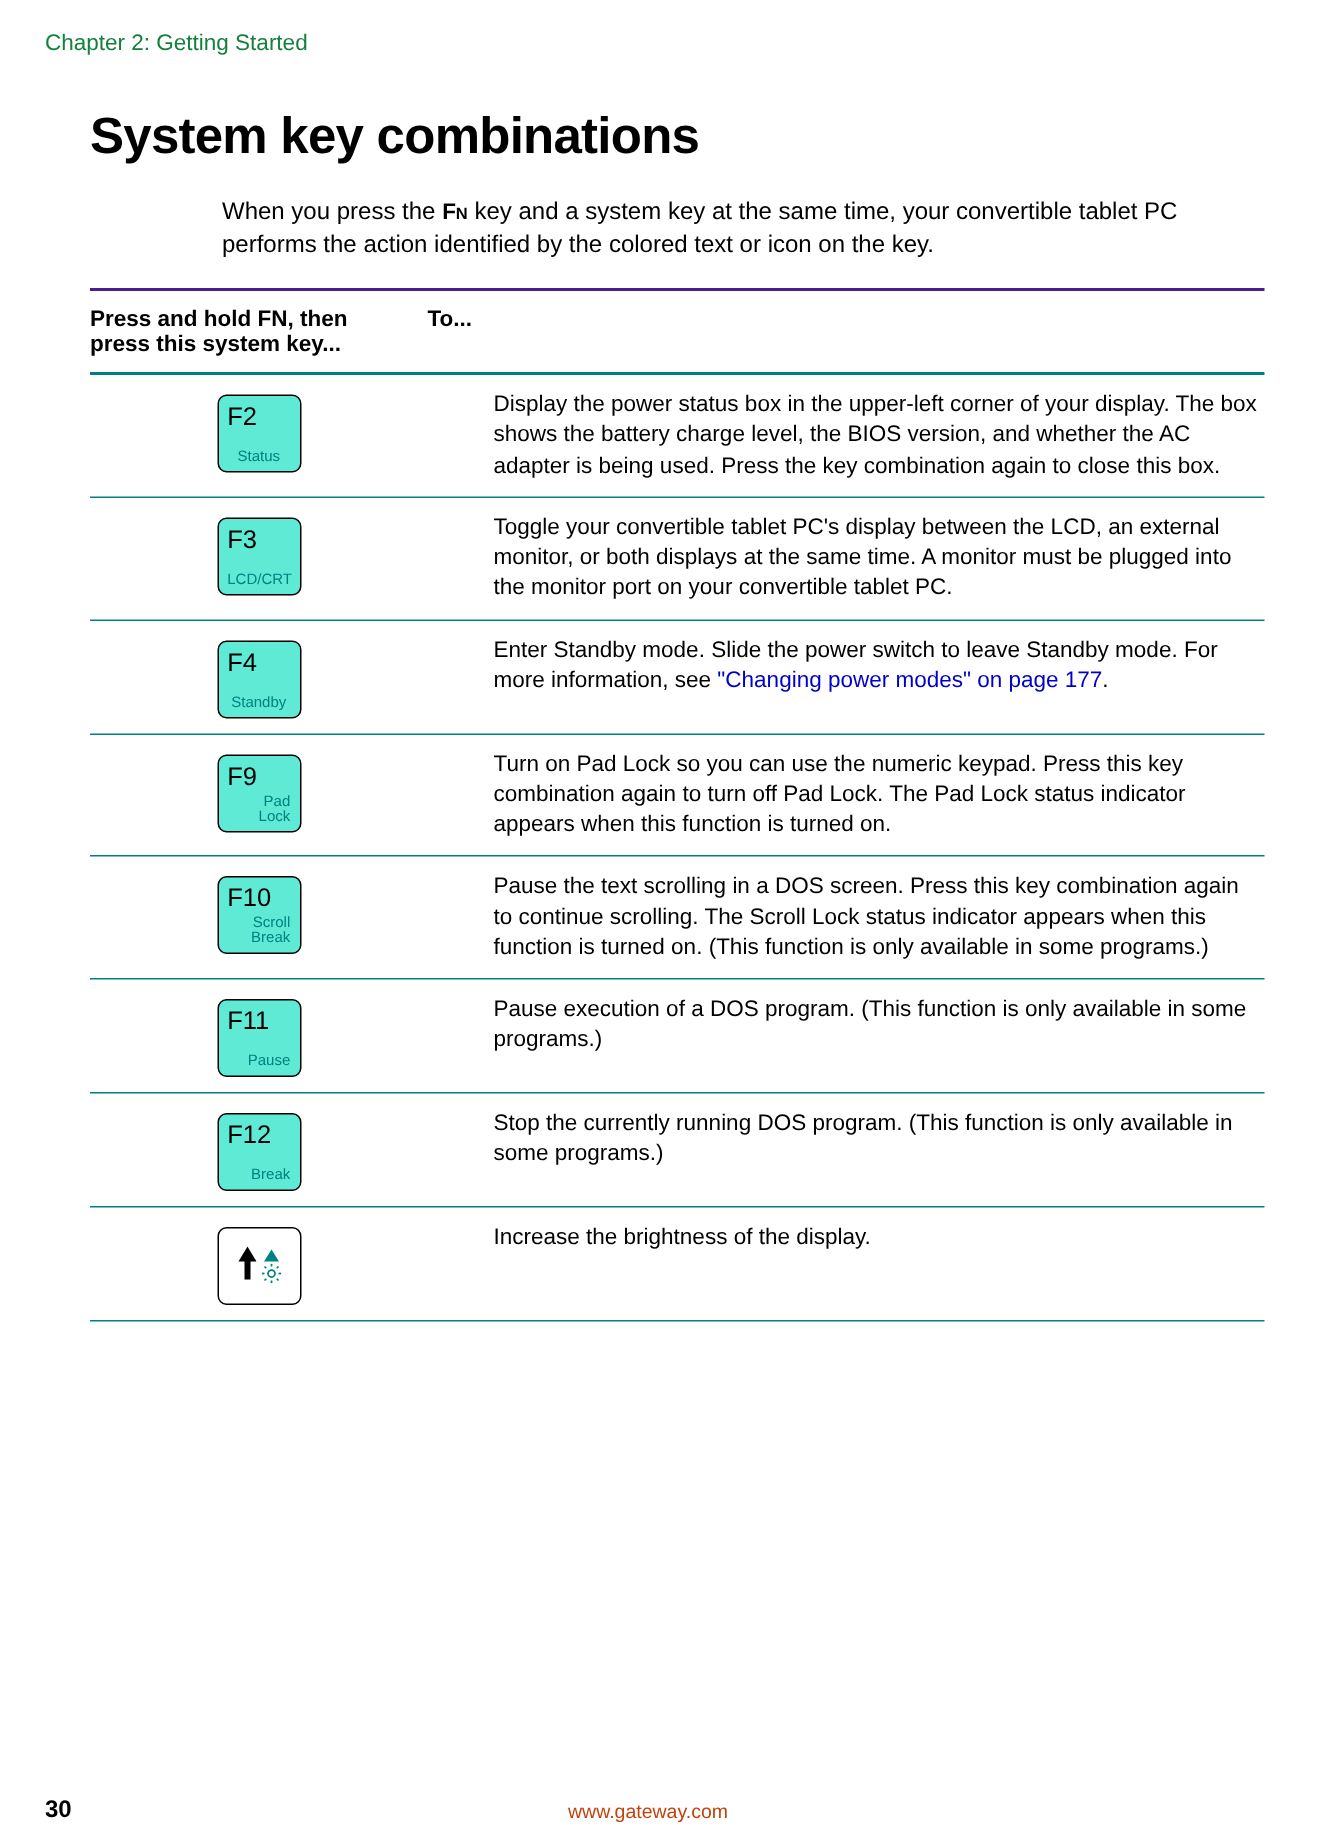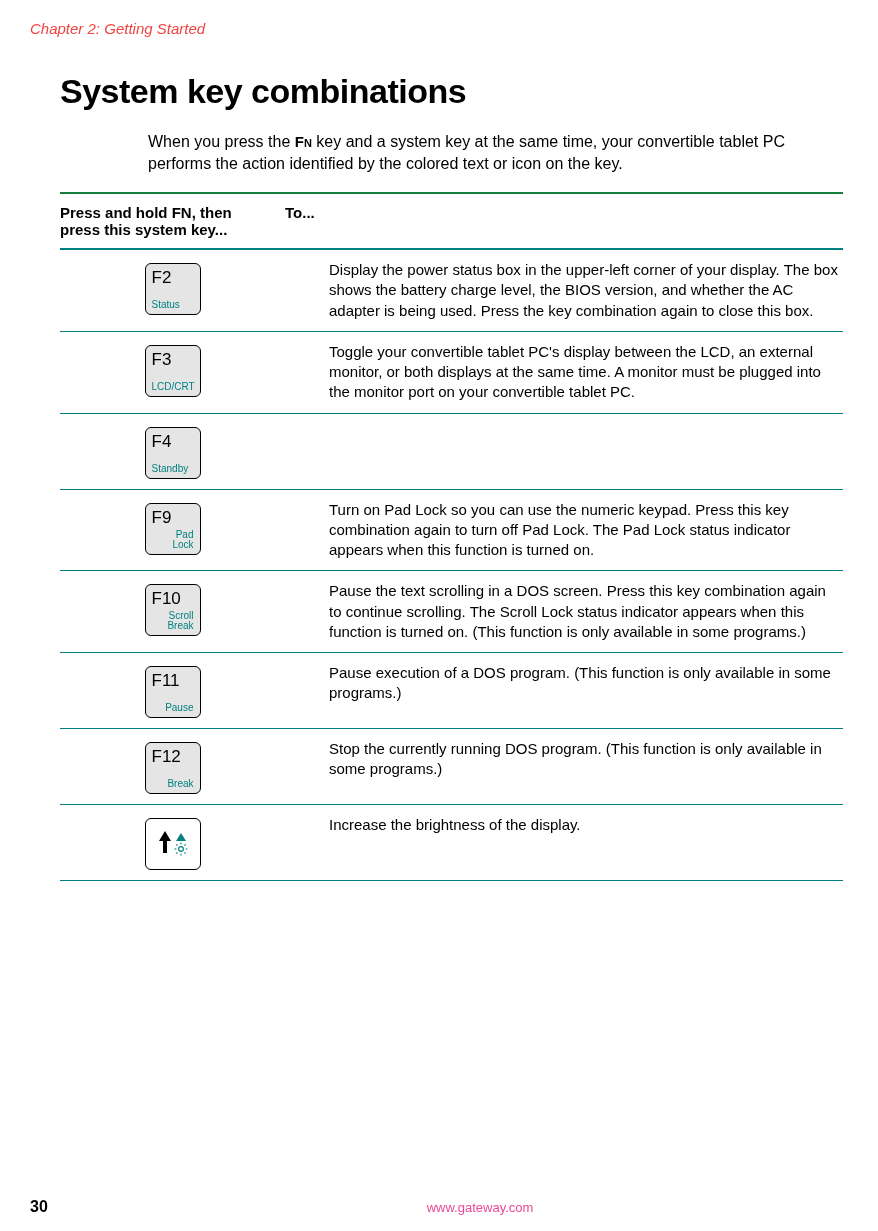--- a/index.html
+++ b/index.html
@@ -9,23 +9,22 @@
     }
     body {
       font-family: Arial, Helvetica, sans-serif;
       background: #fff;
       width: 878px;
       height: 1231px;
       padding: 20px 30px;
       position: relative;
     }
     .chapter-header {
-      font-style: italic;
-      font-size: 15px;
-      color: #ef4444;
+      font-size: 15px;
+      color: #15803d;
       margin-bottom: 35px;
     }
     .main-title {
       font-size: 34px;
       font-weight: bold;
       margin-left: 30px;
       margin-bottom: 20px;
       letter-spacing: -0.5px;
     }
     .intro-text {
@@ -40,21 +39,21 @@
       font-weight: bold;
       font-variant: small-caps;
       font-size: 15px;
     }
     .table-container {
       margin-left: 30px;
       margin-right: 5px;
     }
     .table-header {
       display: flex;
-      border-top: 2px solid #15803d;
+      border-top: 2px solid #4c1d95;
       border-bottom: 2px solid #008080;
       padding: 10px 0;
     }
     .table-header-left {
       width: 225px;
       font-weight: bold;
       font-size: 15px;
       font-family: Arial, sans-serif;
       padding-right: 10px;
     }
@@ -81,38 +80,38 @@
     }
     .keycap {
       border: 1px solid #000;
       border-radius: 6px;
       width: 56px;
       height: 52px;
       padding: 4px 6px;
       display: flex;
       flex-direction: column;
       justify-content: space-between;
-      background: #e5e5e5;
+      background: #5eead4;
     }
     .key-main {
       font-size: 17px;
       font-family: Arial, sans-serif;
       color: #000;
     }
     .key-sub {
       font-size: 10px;
       color: #008080;
       font-family: Arial, sans-serif;
       line-height: 1;
     }
     .key-sub.right {
       text-align: right;
     }
     .key-sub.left {
-      text-align: left;
+      text-align: center;
     }
     .desc-cell {
       flex: 1;
       font-size: 15px;
       line-height: 1.35;
       font-family: Arial, sans-serif;
       padding-right: 5px;
       margin-left: 44px;
     }
     .link-text {
@@ -170,25 +169,24 @@
       display: flex;
       justify-content: space-between;
       align-items: center;
     }
     .page-num {
       font-weight: bold;
       font-size: 16px;
     }
     .footer-url {
       font-size: 13px;
-      color: #ec4899;
+      color: #c2410c;
       position: absolute;
       left: 50%;
       transform: translateX(-50%);
-      margin-left: 48px;
     }
   </style>
 </head>
 <body>
 
 <div class="chapter-header">Chapter 2: Getting Started</div>
 
 <h1 class="main-title">System key combinations</h1>
 
 <p class="intro-text">
@@ -223,20 +221,23 @@
     </div>
     <div class="desc-cell">Toggle your convertible tablet PC's display between the LCD, an external monitor, or both displays at the same time. A monitor must be plugged into the monitor port on your convertible tablet PC.</div>
   </div>
 
   <div class="table-row">
     <div class="key-cell">
       <div class="keycap">
         <div class="key-main">F4</div>
         <div class="key-sub left">Standby</div>
       </div>
+    </div>
+    <div class="desc-cell">
+      <span>Enter Standby mode. Slide the power switch to leave Standby mode. For more information, see </span><span class="link-text">"Changing power modes" on page 177</span><span>.</span>
     </div>
   </div>
 
   <div class="table-row">
     <div class="key-cell">
       <div class="keycap">
         <div class="key-main">F9</div>
         <div class="key-sub right" style="white-space:pre-line">Pad
 Lock</div>
       </div>

